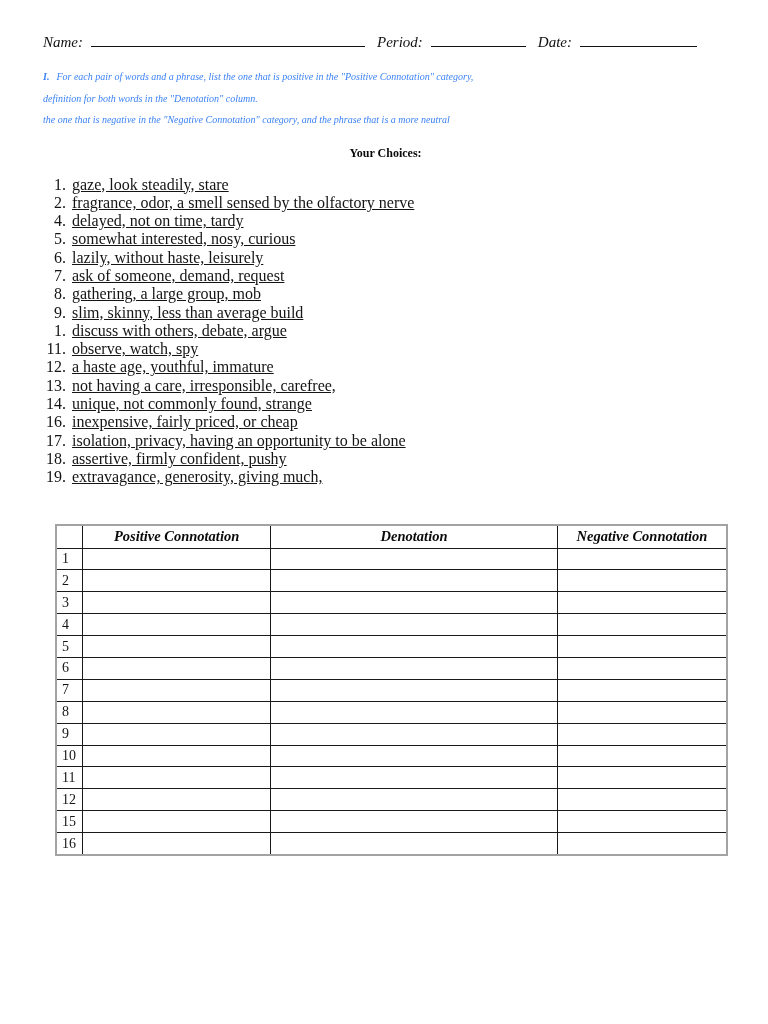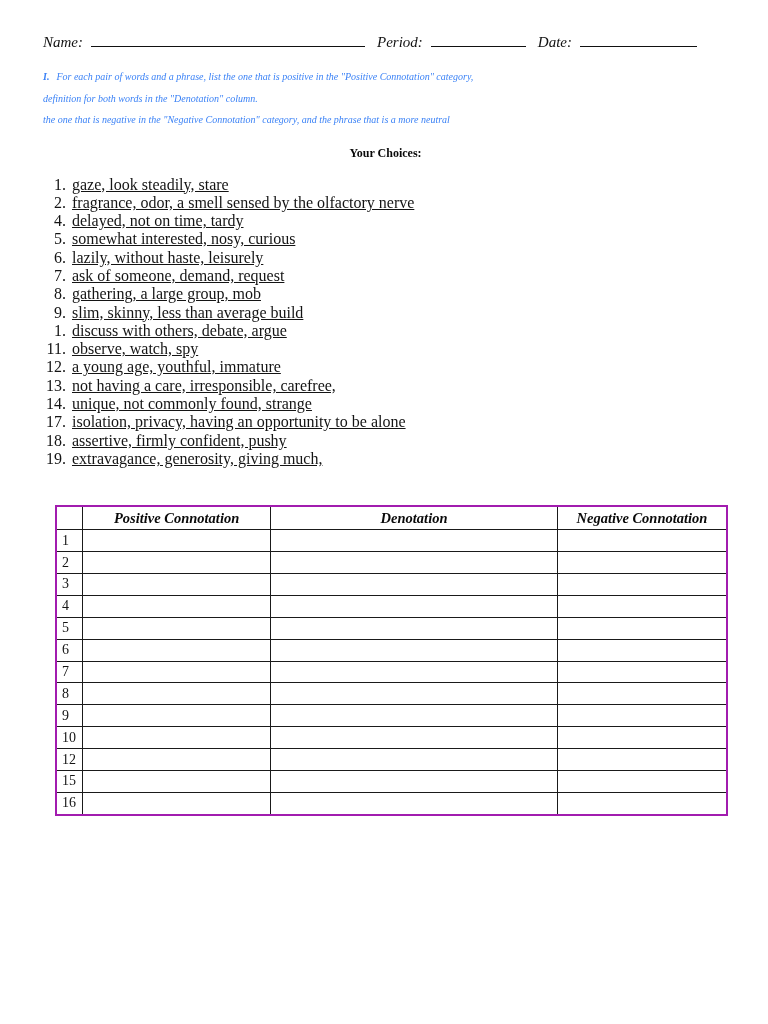--- a/index.html
+++ b/index.html
@@ -72,21 +72,21 @@
     display:inline-block;
     width:23px;
     text-align:right;
     margin-right:6px;
   }
 
   table.exercise{
     border-collapse:collapse;
     table-layout:fixed;
     margin:37px 0 0 12px;
-    border:2px solid #a21caf;
+    border:2px solid #a3a3a3;
   }
   .exercise th,.exercise td{
     border:1.5px solid #1a1a1a;
     padding:0 6px;
     height:20.9px;
     font-size:14px;
     overflow:hidden;
     white-space:nowrap;
   }
   .exercise thead th{
@@ -129,23 +129,24 @@
       <li><span class="num">1.</span><span>gaze, look steadily, stare</span></li>
       <li><span class="num">2.</span><span>fragrance, odor, a smell sensed by the olfactory nerve</span></li>
       <li><span class="num">4.</span><span>delayed, not on time, tardy</span></li>
       <li><span class="num">5.</span><span>somewhat interested, nosy, curious</span></li>
       <li><span class="num">6.</span><span>lazily, without haste, leisurely</span></li>
       <li><span class="num">7.</span><span>ask of someone, demand, request</span></li>
       <li><span class="num">8.</span><span>gathering, a large group, mob</span></li>
       <li><span class="num">9.</span><span>slim, skinny, less than average build</span></li>
       <li><span class="num">1.</span><span>discuss with others, debate, argue</span></li>
       <li><span class="num">11.</span><span>observe, watch, spy</span></li>
-      <li><span class="num">12.</span><span>a young age, youthful, immature</span></li>
+      <li><span class="num">12.</span><span>a haste age, youthful, immature</span></li>
       <li><span class="num">13.</span><span>not having a care, irresponsible, carefree,</span></li>
       <li><span class="num">14.</span><span>unique, not commonly found, strange</span></li>
+      <li><span class="num">16.</span><span>inexpensive, fairly priced, or cheap</span></li>
       <li><span class="num">17.</span><span>isolation, privacy, having an opportunity to be alone</span></li>
       <li><span class="num">18.</span><span>assertive, firmly confident, pushy</span></li>
       <li><span class="num">19.</span><span>extravagance, generosity, giving much,</span></li>
     </ol>
 
   <table class="exercise">
     <colgroup>
       <col class="col-num">
         <col class="col-pos">
         <col class="col-den">
@@ -214,20 +215,26 @@
           <td></td>
           <td></td>
         </tr>
         <tr>
           <td class="rownum">10</td>
           <td></td>
           <td></td>
           <td></td>
         </tr>
         <tr>
+          <td class="rownum">11</td>
+          <td></td>
+          <td></td>
+          <td></td>
+        </tr>
+        <tr>
           <td class="rownum">12</td>
           <td></td>
           <td></td>
           <td></td>
         </tr>
         <tr>
           <td class="rownum">15</td>
           <td></td>
           <td></td>
           <td></td>

